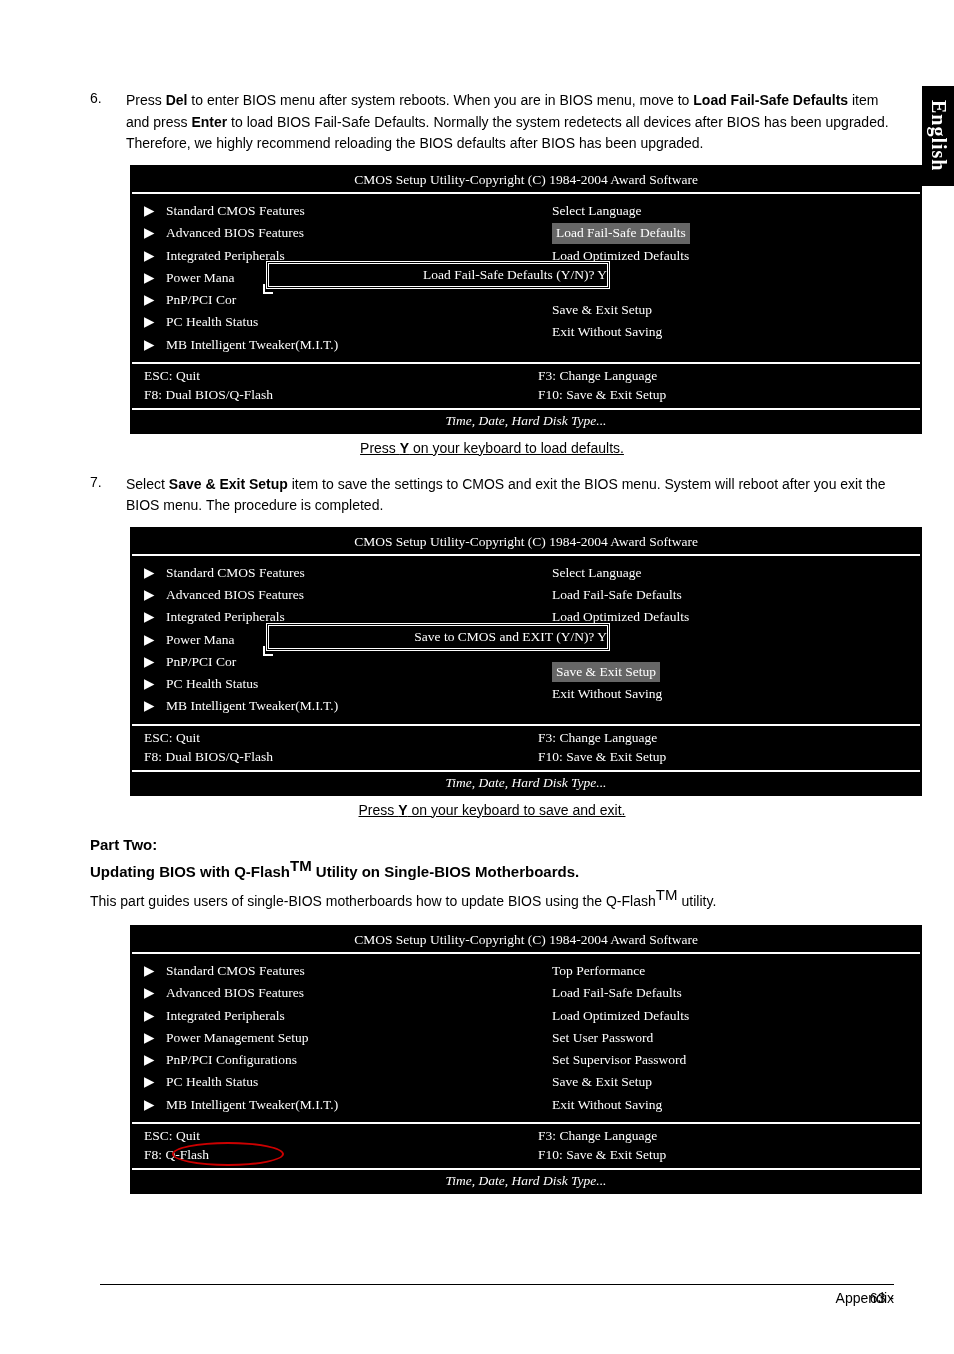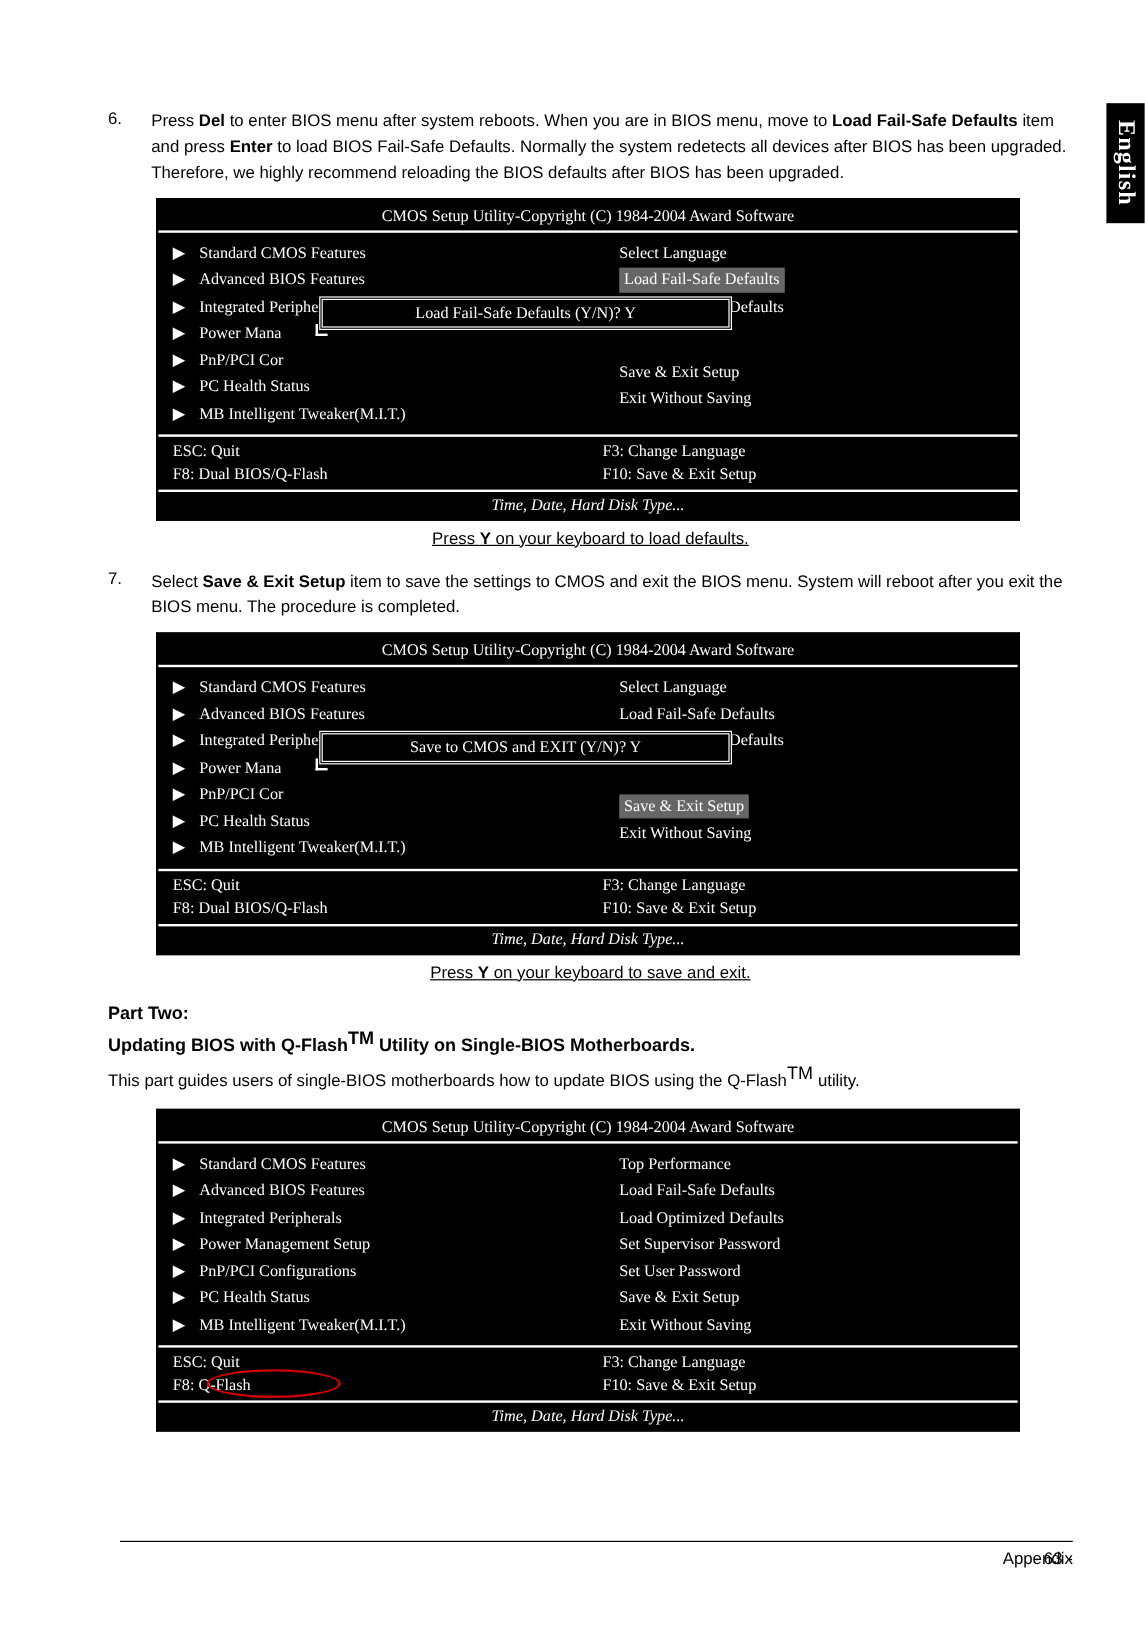--- a/index.html
+++ b/index.html
@@ -41,21 +41,21 @@
   .step-num {
     width: 36px;
     flex-shrink: 0;
   }
   .step-body {
     flex: 1;
     line-height: 1.55;
   }
   .bios-box {
     margin: 10px 0 6px 40px;
-    width: 720px;
+    width: 792px;
     background: #000;
     color: #fff;
     font-family: "Times New Roman", serif;
     font-size: 13.5px;
     border: 2px solid #000;
     position: relative;
   }
   .bios-title {
     text-align: center;
     padding: 5px 0 4px;
@@ -101,25 +101,25 @@
   }
   .bios-help {
     text-align: center;
     border-top: 2px solid #fff;
     padding: 3px 0;
     font-style: italic;
   }
   .dialog {
     position: absolute;
     left: 134px;
-    top: 80px;
+    top: 94px;
     width: 344px;
     border: 3px double #fff;
     background: #000;
-    text-align: center;
+    text-align: right;
     padding: 3px 0;
     font-size: 13.5px;
   }
   .dialog::before {
     content: "";
     position: absolute;
     left: -6px;
     bottom: -8px;
     width: 8px;
     height: 8px;
@@ -358,22 +358,22 @@
           </div>
         <div class="bios-item">
             <span class="tri">▶</span>
             <span>MB Intelligent Tweaker(M.I.T.)</span>
           </div>
       </div>
       <div class="bios-col-right">
         <div class="bios-right-item"><span>Top Performance</span></div>
         <div class="bios-right-item"><span>Load Fail-Safe Defaults</span></div>
         <div class="bios-right-item"><span>Load Optimized Defaults</span></div>
+        <div class="bios-right-item"><span>Set User Password</span></div>
         <div class="bios-right-item"><span>Set Supervisor Password</span></div>
-        <div class="bios-right-item"><span>Set User Password</span></div>
         <div class="bios-right-item"><span>Save &amp; Exit Setup</span></div>
         <div class="bios-right-item"><span>Exit Without Saving</span></div>
       </div>
     </div>
     <div class="bios-keys">
       <div class="bios-keys-left">
         <div>ESC: Quit</div>
         <div>F8: Q-Flash</div>
       </div>
       <div class="bios-keys-right">

